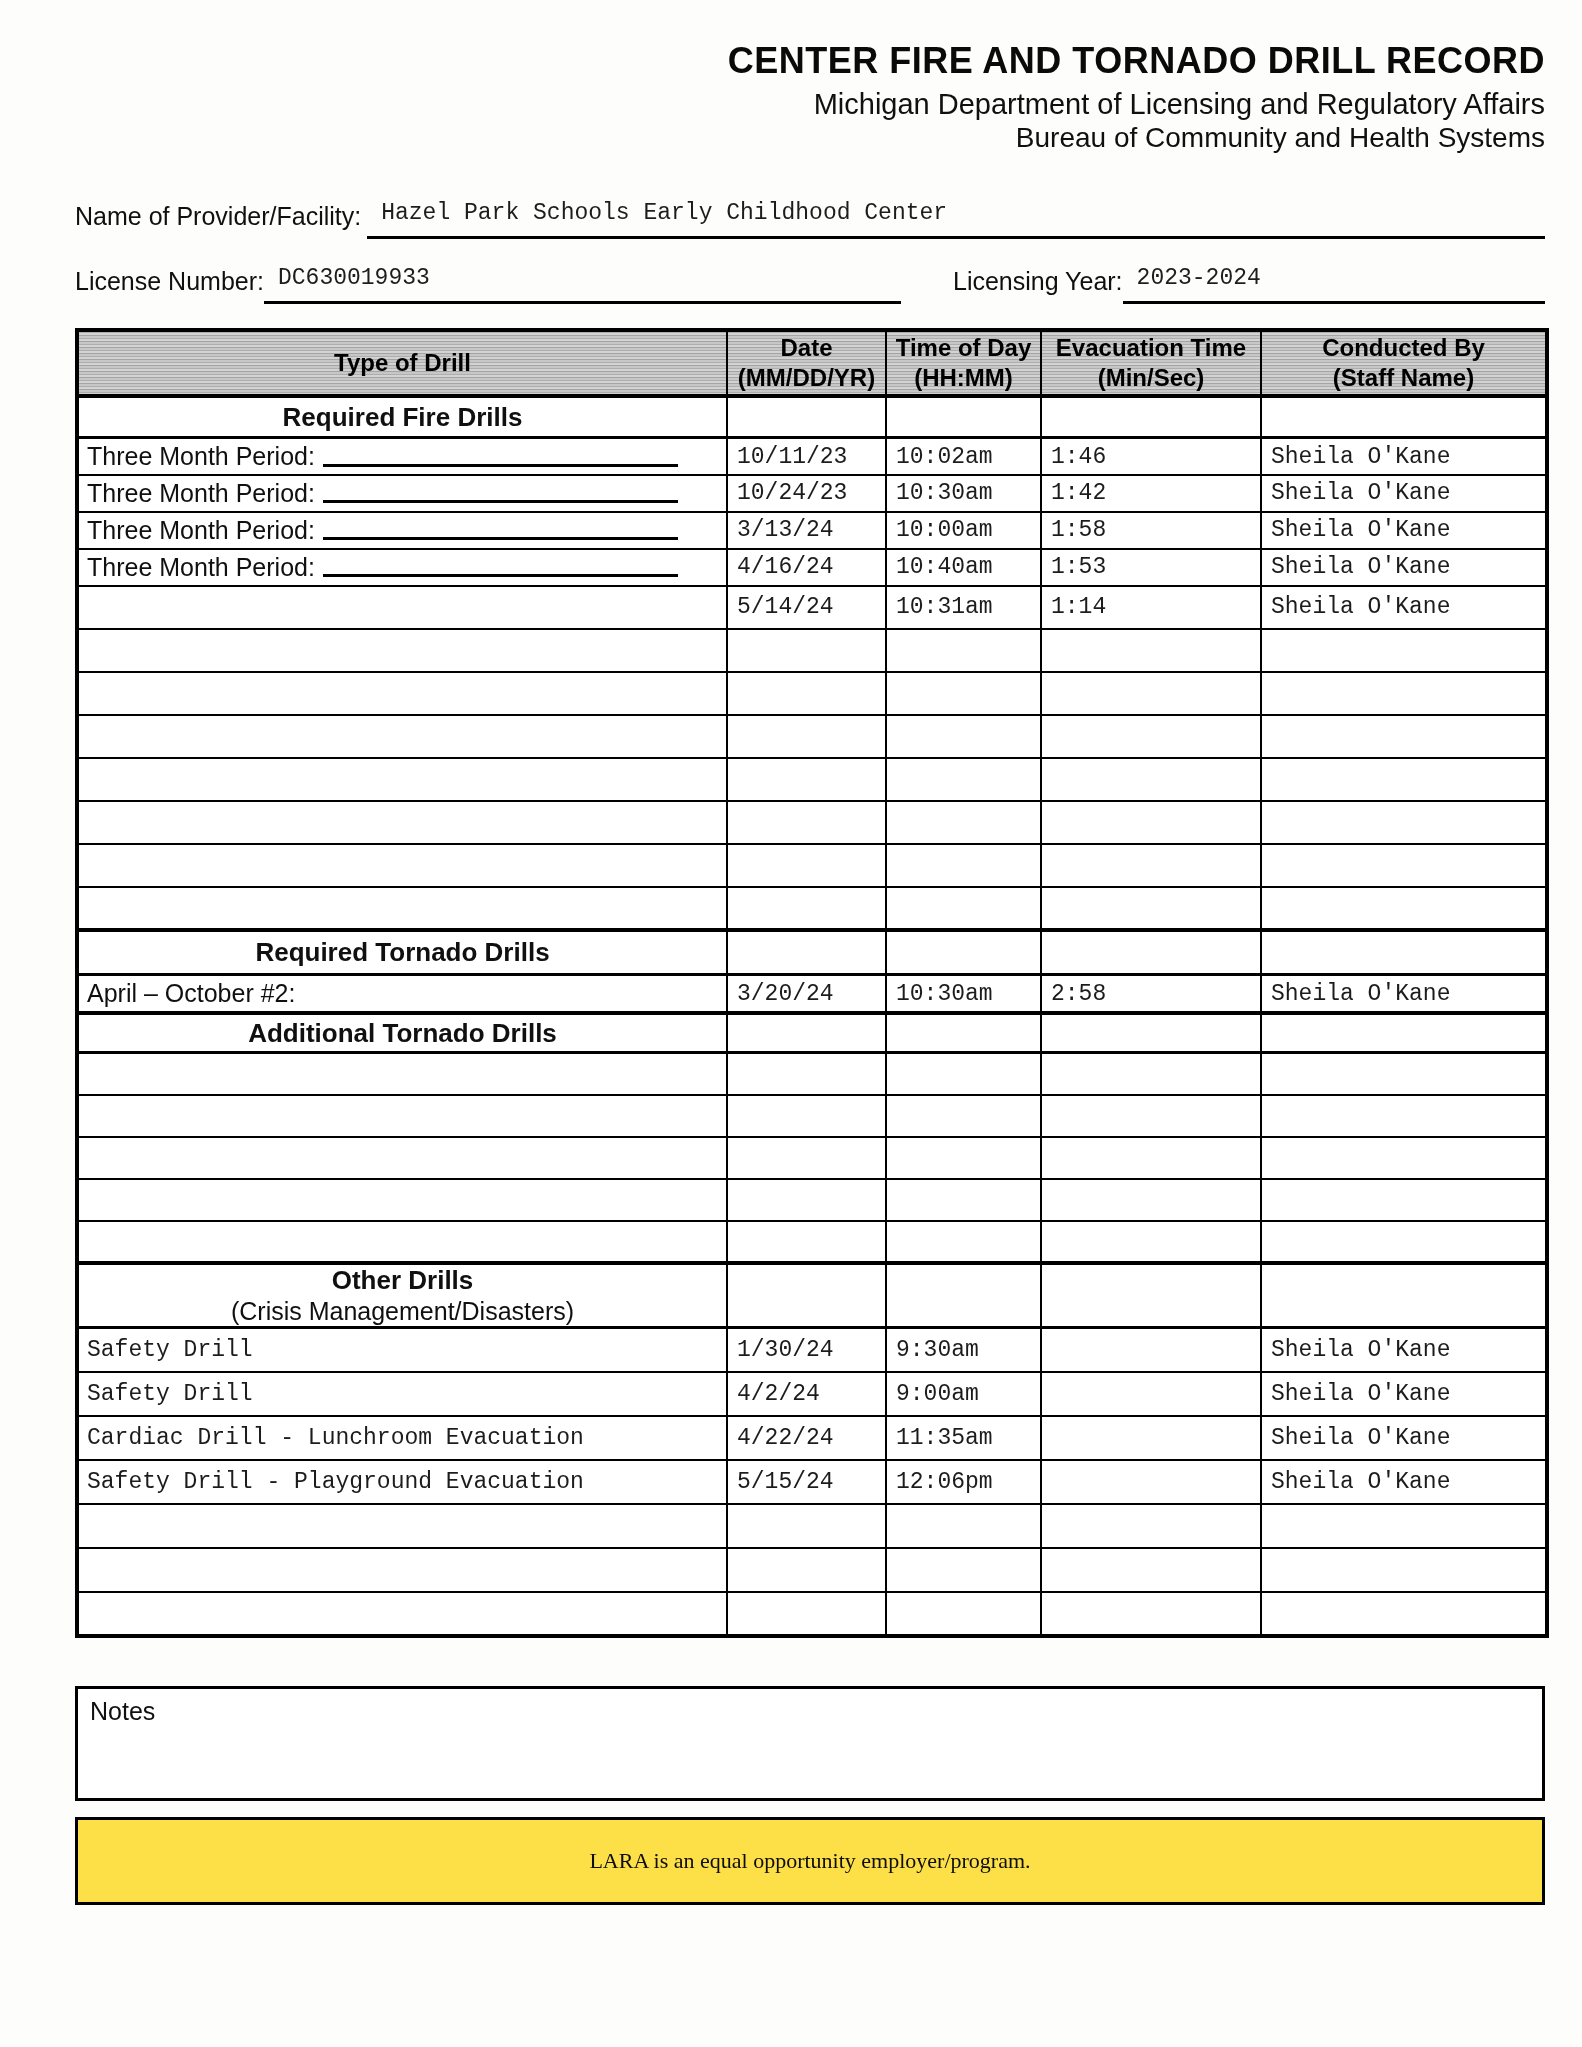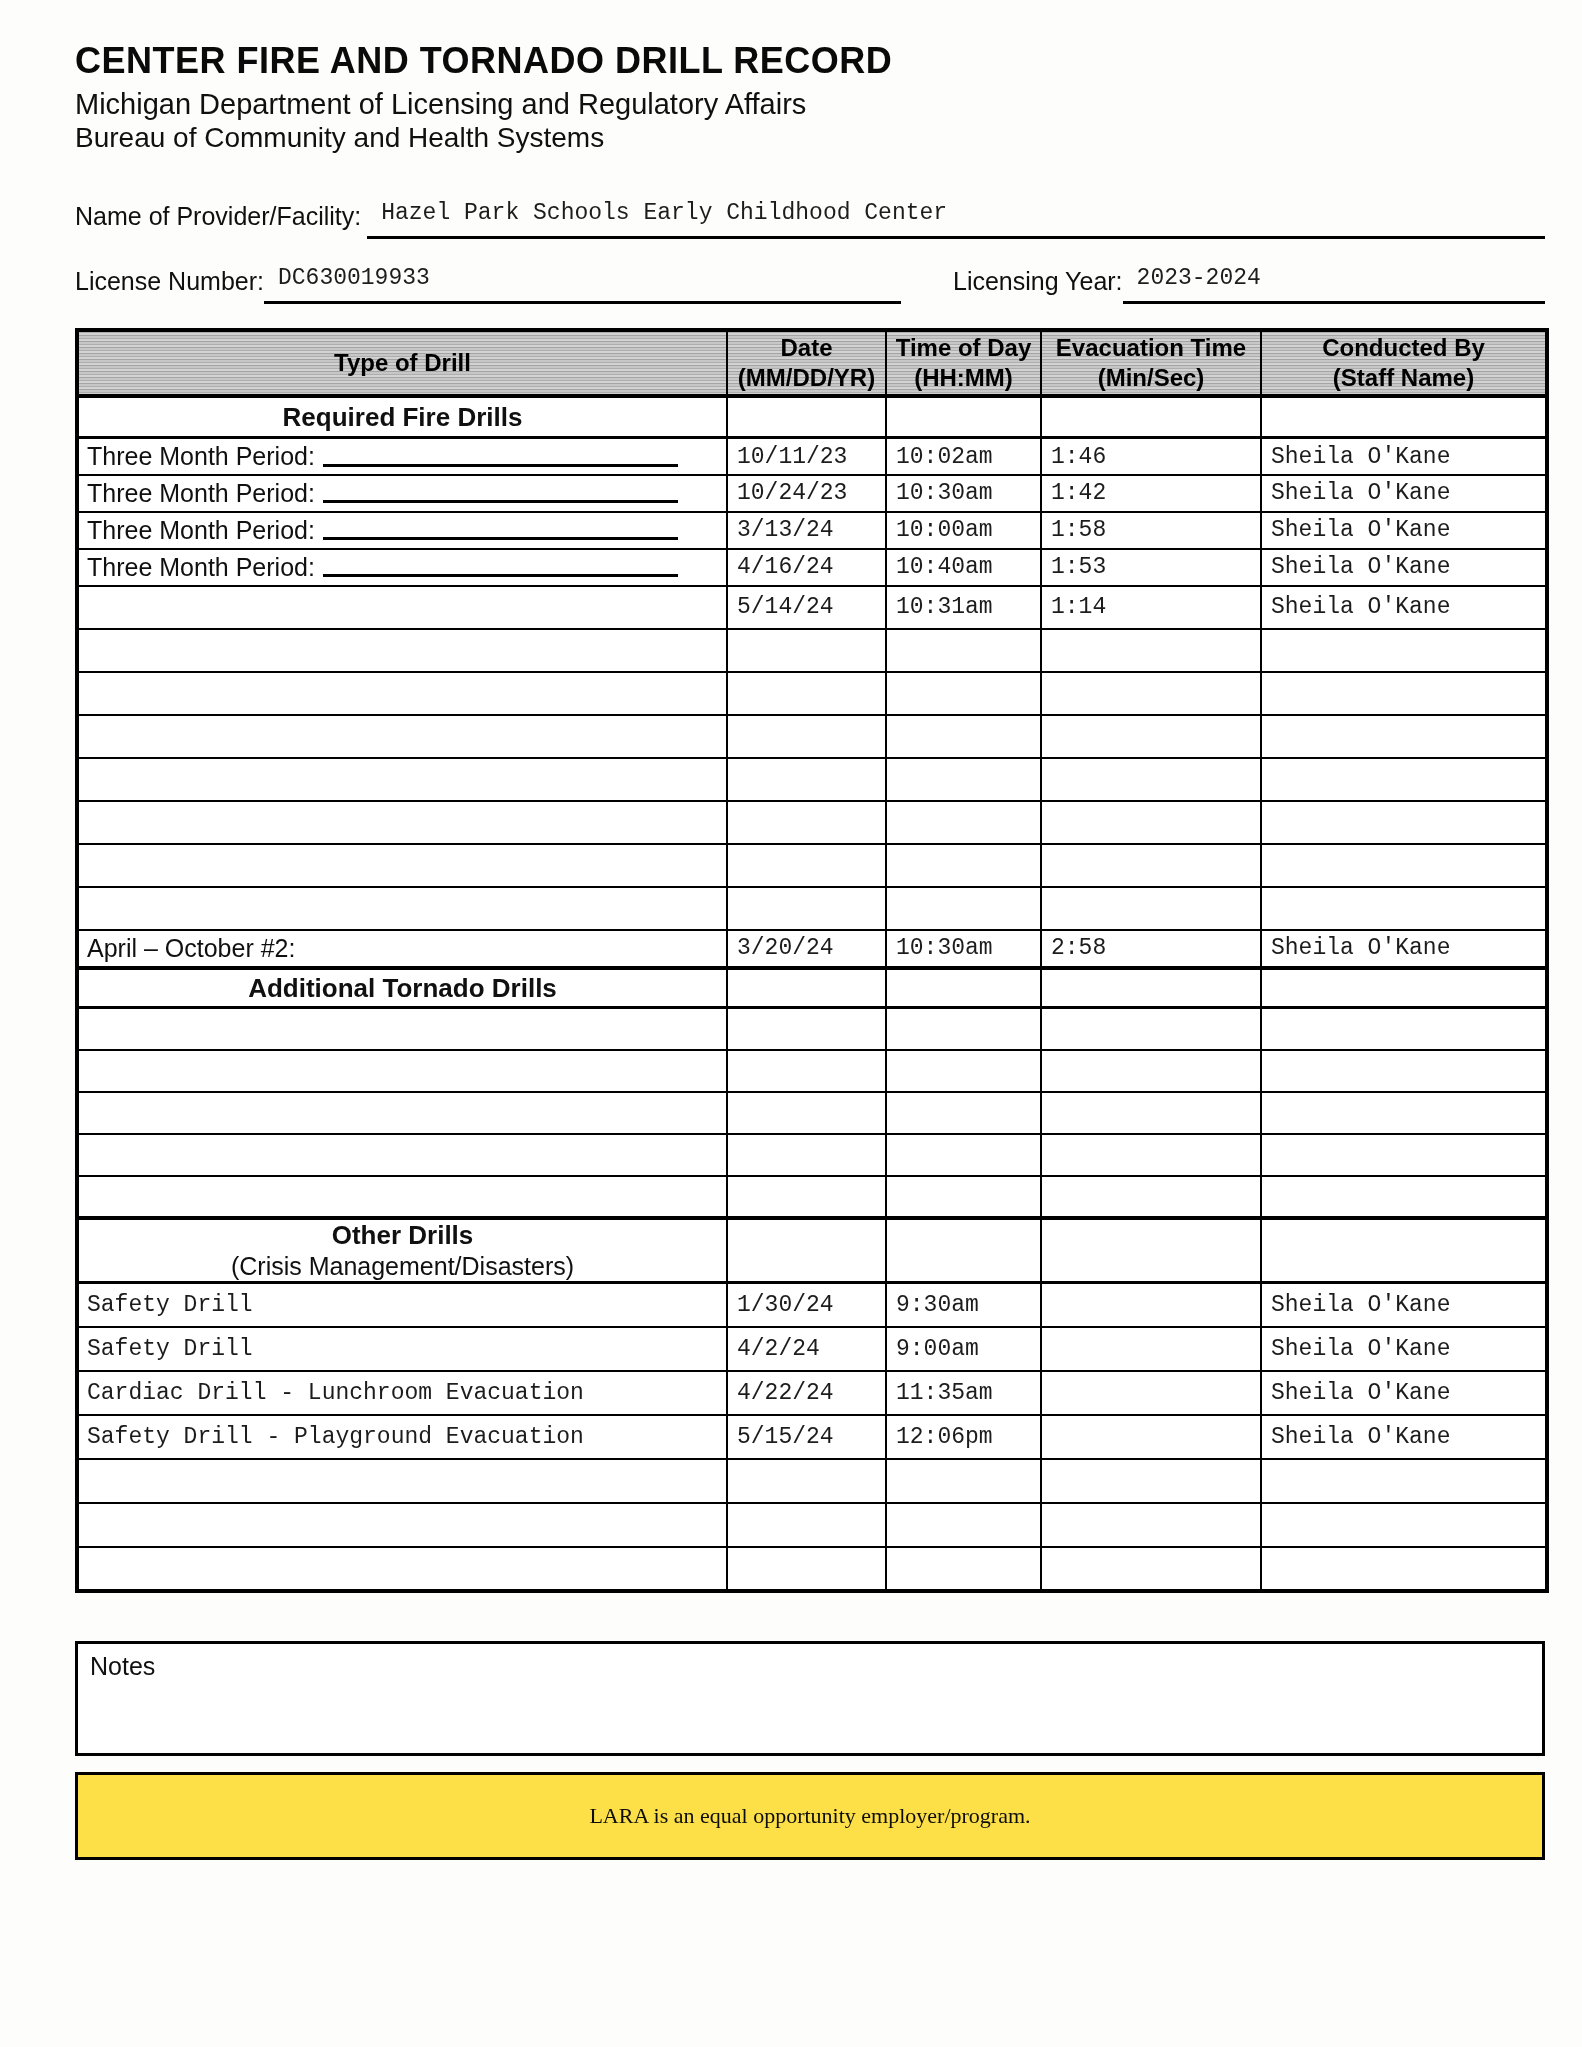--- a/index.html
+++ b/index.html
@@ -8,21 +8,21 @@
     width:1582px; height:2047px; position:relative;
     font-family:"Liberation Sans", sans-serif; color:#101010;
   }
   .sheet {
     position:absolute; left:0; top:0; width:1582px; height:2047px;
     background:#fdfdfc;
   }
   .page { position:absolute; left:75px; top:0; width:1470px; }
 
   
-  .doc-header { text-align:left; margin-top:40px; line-height:1.15; }
+  .doc-header { text-align:right; margin-top:40px; line-height:1.15; }
   .doc-title { font-size:36px; font-weight:bold; letter-spacing:.5px; color:#0a0a0a; }
   .doc-sub1  { font-size:29px; margin-top:7px; }
   .doc-sub2  { font-size:28px; }
 
   
   .fields { margin-top:46px; }
   .field-row { display:flex; align-items:flex-end; }
   .flabel { font-size:25px; white-space:nowrap; padding-bottom:8px; }
   .fvalue {
     font-family:"Liberation Mono", monospace; font-size:23px; color:#1d1d1d;
@@ -289,20 +289,29 @@
             <td class="type-cell">
               <div class="type-wrap">
                 <span class="type-mono"></span>
               </div>
             </td>
             <td class="val-cell"><span class="mono-val"></span></td>
             <td class="val-cell"><span class="mono-val"></span></td>
             <td class="val-cell"><span class="mono-val"></span></td>
             <td class="val-cell"><span class="mono-val"></span></td>
           </tr>
+          <tr class="section-row sec2">
+            <td class="section-cell">
+              <div>Required Tornado Drills</div>
+            </td>
+            <td></td>
+            <td></td>
+            <td></td>
+            <td></td>
+          </tr>
           <tr class="data-row sec2">
             <td class="type-cell">
               <div class="type-wrap">
                 <span class="type-sans">April – October #2:</span>
               </div>
             </td>
             <td class="val-cell"><span class="mono-val">3/20/24</span></td>
             <td class="val-cell"><span class="mono-val">10:30am</span></td>
             <td class="val-cell"><span class="mono-val">2:58</span></td>
             <td class="val-cell"><span class="mono-val">Sheila O'Kane</span></td>

